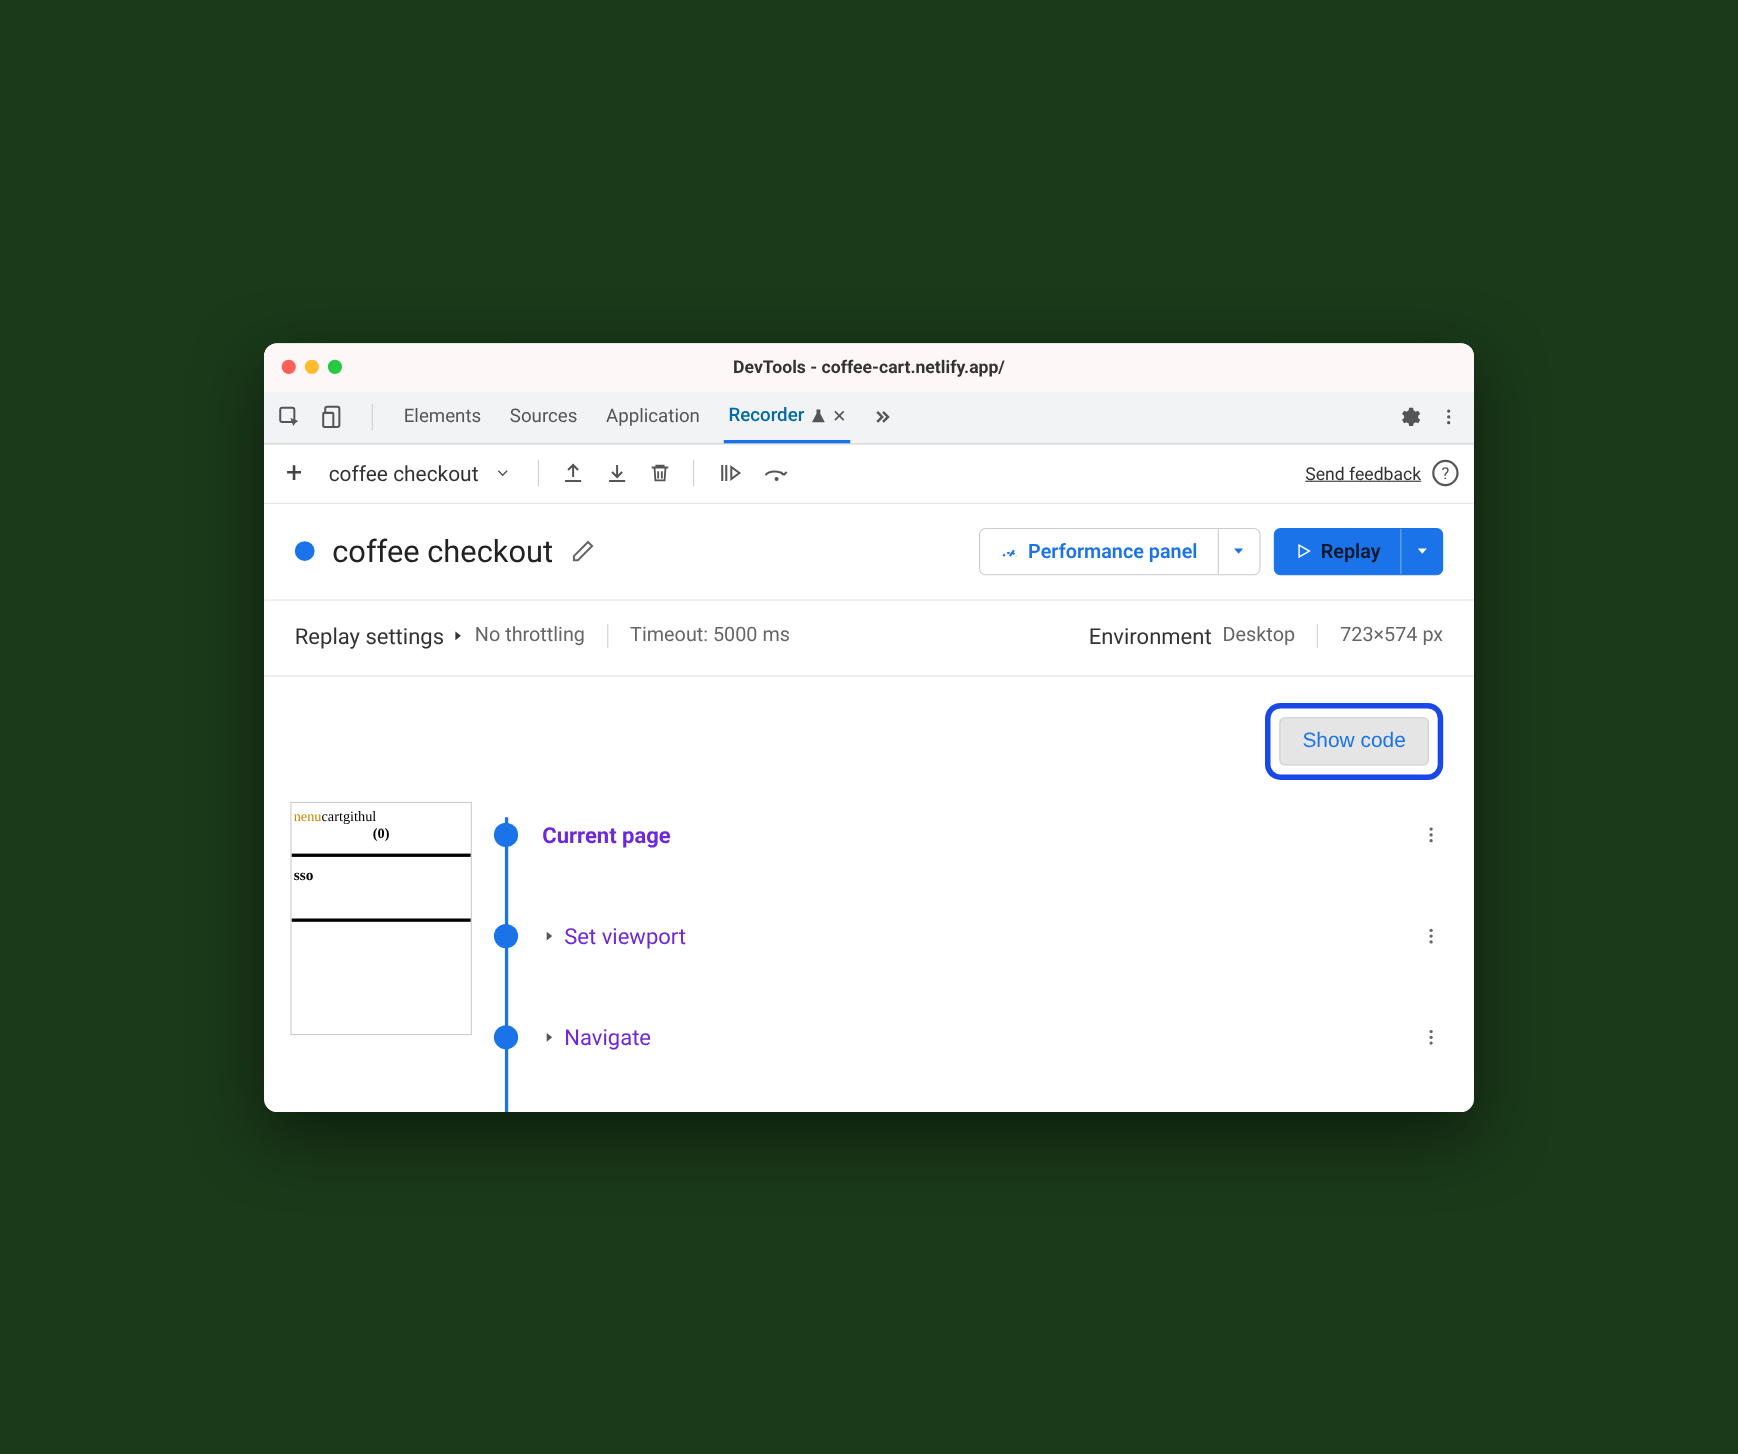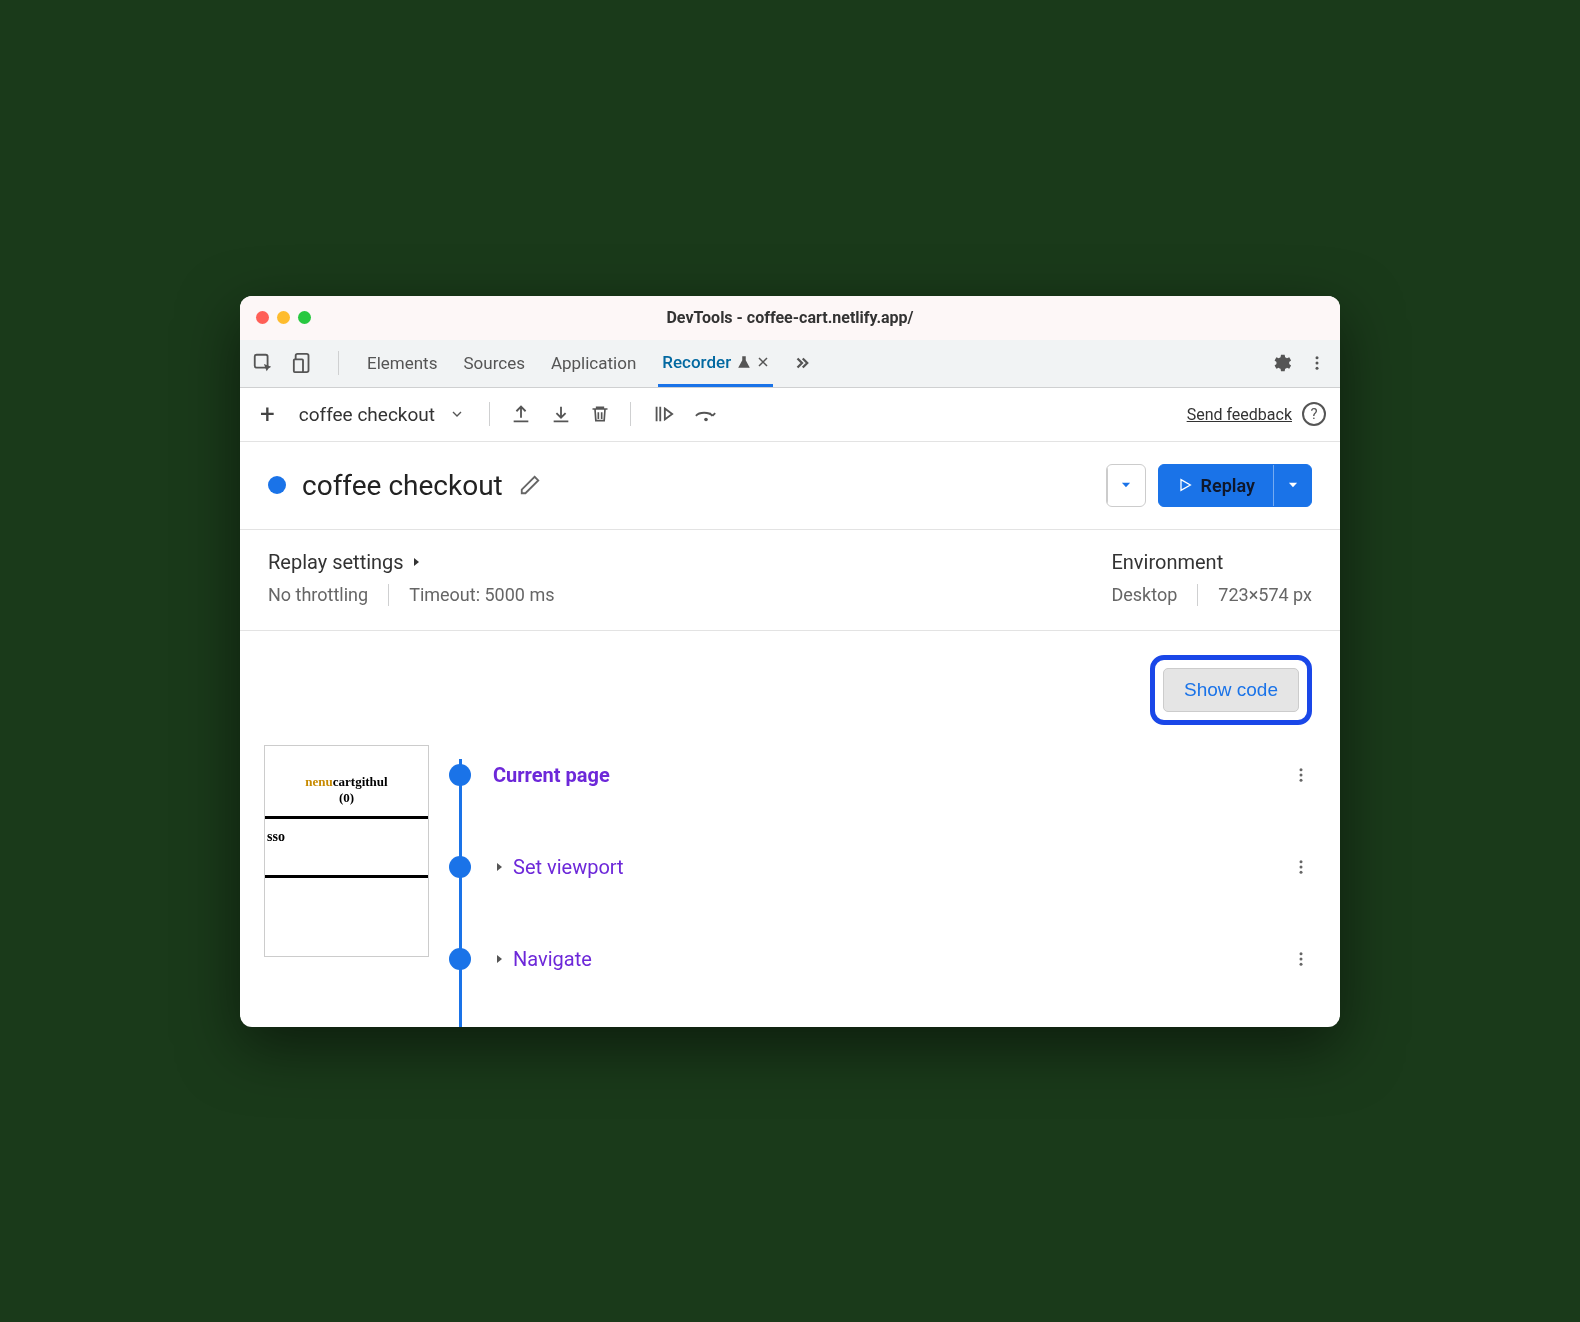--- a/index.html
+++ b/index.html
@@ -33,31 +33,31 @@
 .header-right { margin-left: auto; display: flex; gap: 12px; }
 .btn-split { display: flex; border: 1px solid #ccc; border-radius: 6px; overflow: hidden; }
 .btn-main { padding: 10px 18px; font-size: 18px; font-weight: 600; display: flex; align-items: center; gap: 8px; cursor: pointer; }
 .btn-arrow { width: 38px; display: flex; align-items: center; justify-content: center; border-left: 1px solid; cursor: pointer; }
 .perf .btn-main { color: #1a73e8; }
 .perf .btn-arrow { border-left-color: #ccc; color: #1a73e8; }
 .replay { background: #1a73e8; border-color: #1a73e8; }
 .replay .btn-main { color: #0f172a; justify-content: center; }
 .replay .btn-arrow { border-left-color: rgba(255,255,255,0.4); color: #fff; }
 .settings { display: flex; padding: 20px 28px 24px; border-top: 1px solid #e3e3e3; border-bottom: 1px solid #e3e3e3; }
-.settings-col { display: flex; flex-direction: column; gap: 10px; }
+.settings-col { display: flex; flex-direction: row; gap: 10px; }
 .settings-col:last-child { margin-left: auto; }
 .settings-head { font-size: 20px; color: #333; display: flex; align-items: center; gap: 6px; }
 .settings-row { display: flex; align-items: center; color: #666; font-size: 18px; gap: 14px; }
 .settings-row .vsep { height: 22px; }
 .showcode-wrap { display: flex; justify-content: flex-end; padding: 24px 28px 10px; }
 .showcode-hl { border: 5px solid #1a47e8; border-radius: 14px; padding: 8px; }
 .showcode { border: 1px solid #ccc; border-radius: 5px; padding: 10px 20px; color: #1a73e8; font-size: 19px; font-weight: 500; cursor: pointer; background:#e5e5e5; }
 .steps { padding: 10px 24px 0; display: flex; gap: 20px; position: relative; }
 .thumb { width: 165px; height: 212px; border: 1px solid #ccc; background: #fff; font-family: serif; font-size: 13px; overflow:hidden; }
-.thumb-nav { display: flex; justify-content: center; padding: 4px 2px 2px; font-weight: bold; margin-top: 24px; }
+.thumb-nav { display: flex; justify-content: flex-start; padding: 4px 2px 2px; font-weight: normal; }
 .thumb-nav .m { color: #c78a00; }
 .thumb-cart { text-align: center; font-weight: bold; margin-top: -2px; }
 .thumb-hr { height: 3px; background: #000; margin: 10px 0; }
 .thumb-sso { font-weight: bold; padding-left: 2px; font-size: 14px; }
 .timeline { flex: 1; position: relative; padding-top: 6px; }
 .vline { position: absolute; left: 10px; top: 14px; bottom: -50px; width: 3px; background: #1a73e8; }
 .step { display: flex; align-items: center; gap: 22px; height: 48px; margin-bottom: 44px; position: relative; }
 .node { width: 22px; height: 22px; border-radius: 50%; background: #1a73e8; z-index: 1; }
 .step-title { font-size: 20px; color: #6d28d9; flex: 1; display:flex; align-items:center; gap:8px; }
 .step-title.bold { font-weight: 700; }
@@ -177,20 +177,27 @@
   <div class="header">
     <div class="rec-dot"></div>
     <div class="rec-name">coffee checkout</div>
     <div class="edit">
       <svg width="22" height="22" viewBox="0 0 24 24" fill="none" stroke="currentColor" stroke-width="2">
           <path d="M17 3l4 4L7 21H3v-4z"></path>
         </svg>
     </div>
     <div class="header-right">
       <div class="btn-split perf">
+        <div class="btn-main">
+          <svg width="18" height="18" viewBox="0 0 24 24" fill="none" stroke="#1a73e8" stroke-width="2.5">
+              <path d="M4 18a10 10 0 0116 0" stroke-dasharray="3 3"></path>
+              <path d="M12 18l5-7"></path>
+            </svg>
+          <span>Performance panel</span>
+        </div>
         <div class="btn-arrow">
             <svg width="14" height="14" viewBox="0 0 24 24" fill="#1a73e8">
               <path d="M5 8l7 8 7-8z"></path>
             </svg>
           </div>
       </div>
       <div class="btn-split replay">
         <div class="btn-main">
           <svg width="16" height="16" viewBox="0 0 24 24" fill="none" stroke="#fff" stroke-width="2">
               <path d="M6 4l14 8-14 8z"></path>

